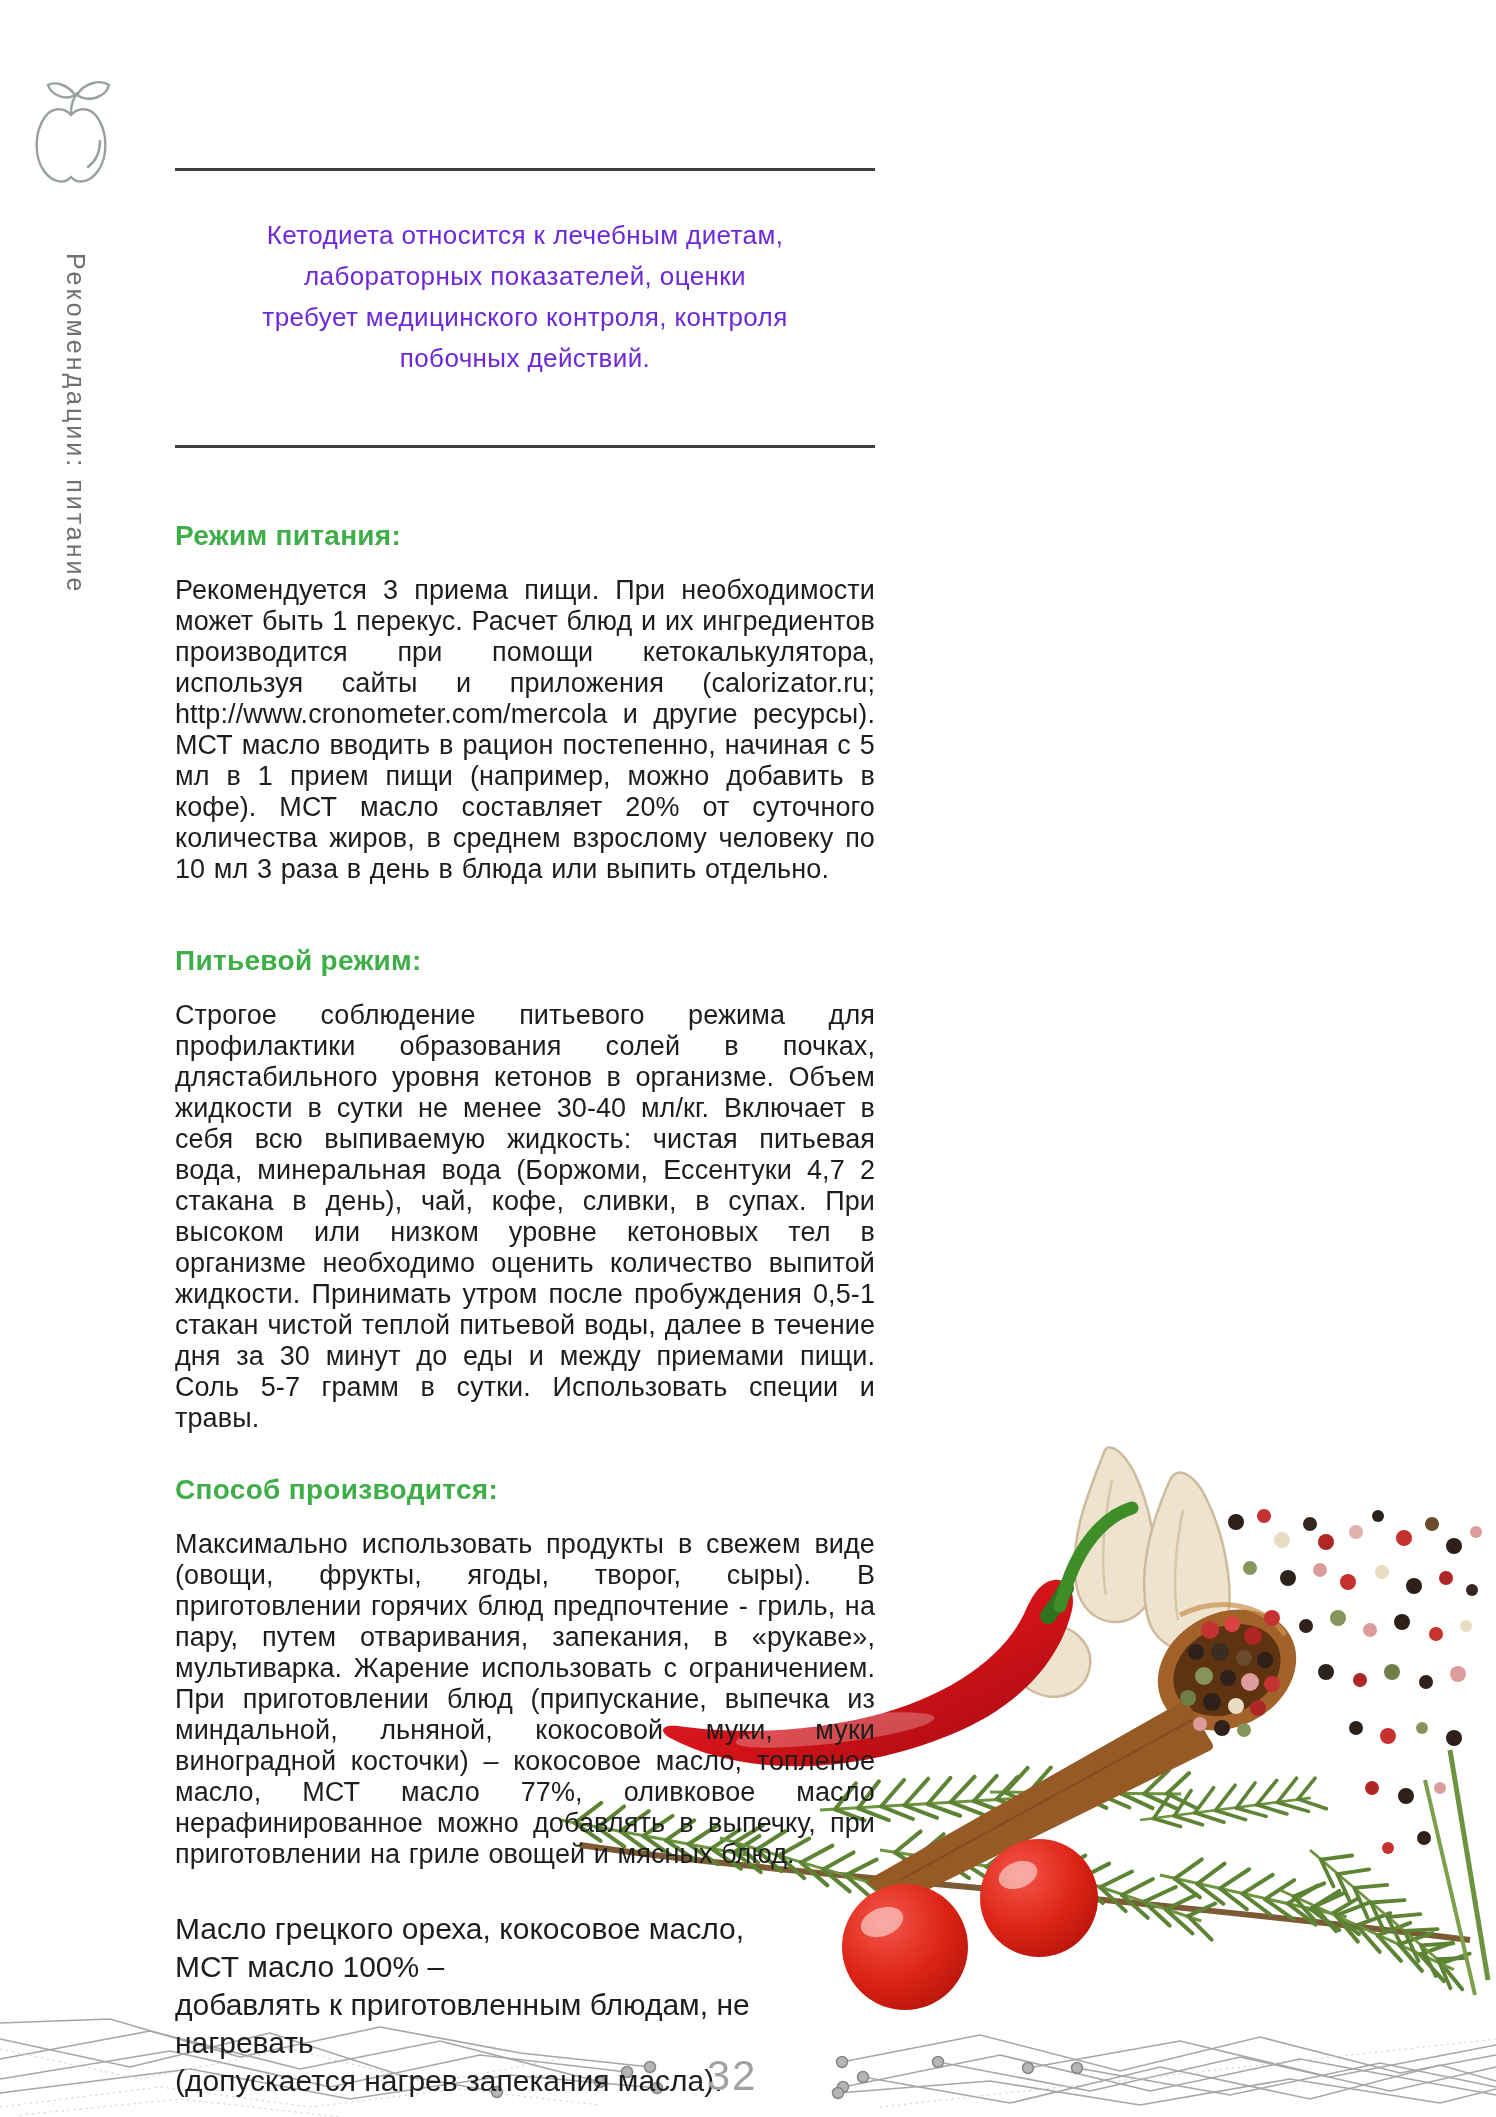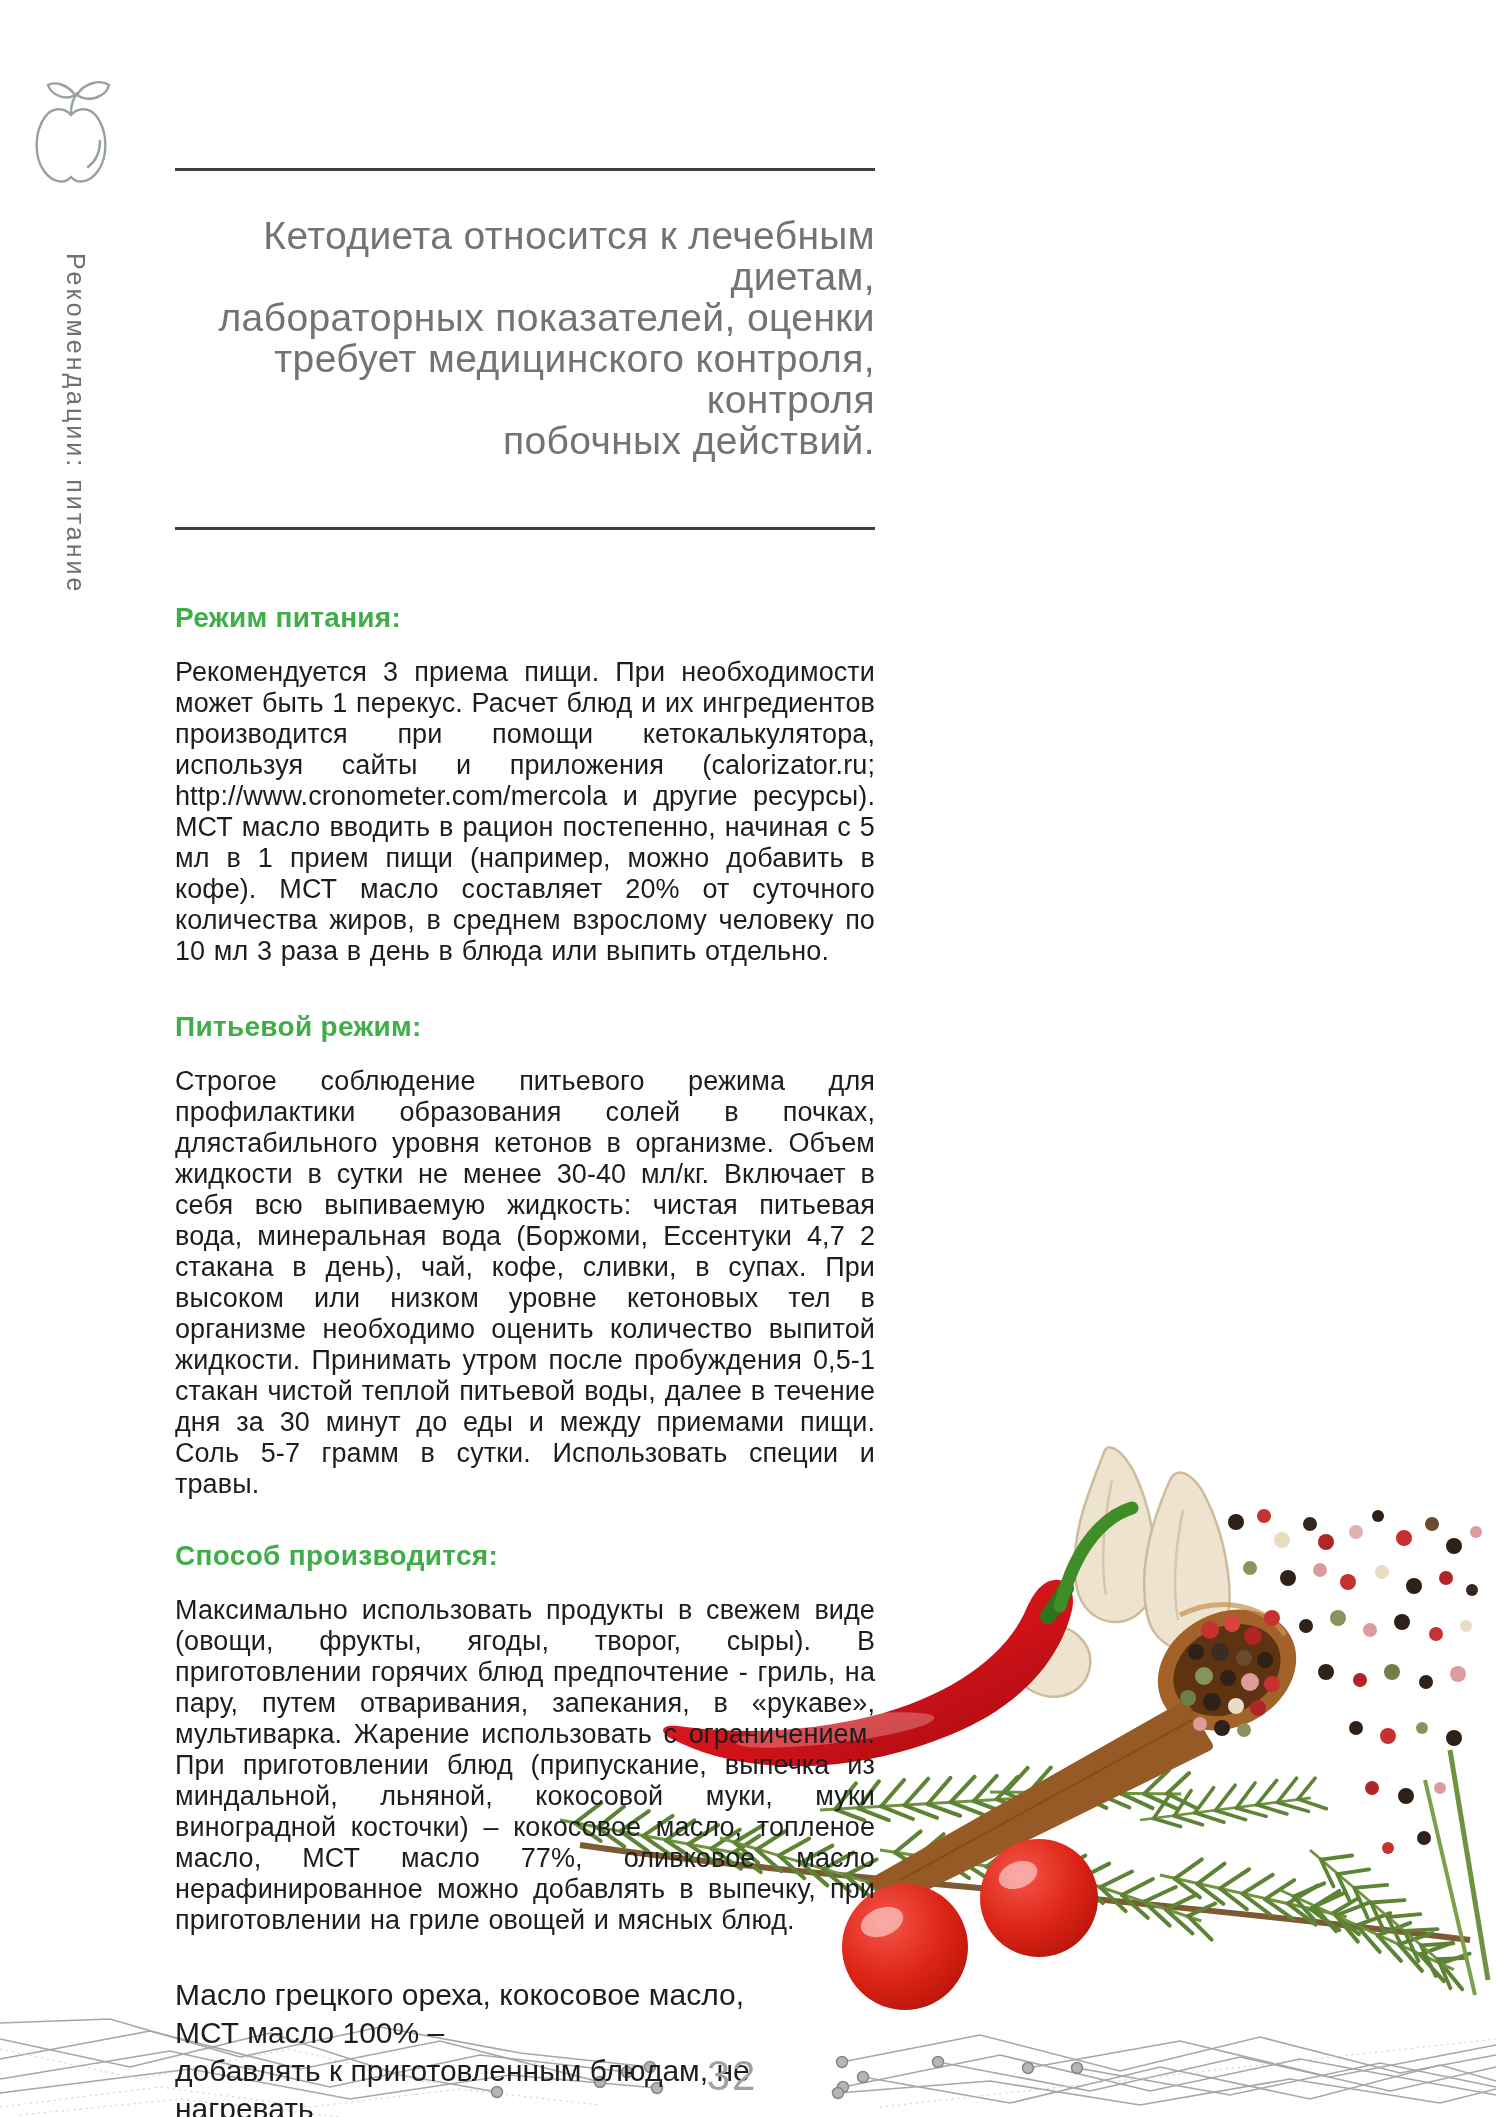--- a/index.html
+++ b/index.html
@@ -5,24 +5,24 @@
   html,body{margin:0;padding:0;background:#e9e9e9}
   .page{position:relative;width:1496px;height:2117px;background:#ffffff;overflow:hidden;
         font-family:"Liberation Sans",sans-serif}
   
   .apple{position:absolute;left:26px;top:78px;width:90px;height:112px}
   .sidebar-label{position:absolute;left:90px;top:253px;transform:rotate(90deg);transform-origin:0 0;
         white-space:nowrap;font-size:25px;letter-spacing:3px;color:#6d7072}
   
   .col{position:absolute;left:175px;top:168px;width:700px;z-index:2}
   .rule{height:3px;background:#3e3e3e}
-  .quote{margin-top:44px;text-align:right;color:#737373;font-size:39px;line-height:41px;letter-spacing:.4px}
+  .quote{margin-top:44px;text-align:center;color:#6d28d9;font-size:26px;line-height:41px;letter-spacing:.4px}
   .rule2{margin-top:66px}
   .heading{color:#3fae49;font-size:28px;margin:0;font-weight:bold;letter-spacing:.3px}
-  .h1m{margin-top:72px}.h2m{margin-top:44px}.h3m{margin-top:40px}
+  .h1m{margin-top:72px}.h2m{margin-top:60px}.h3m{margin-top:40px}
   .body{margin:23px 0 0 0;color:#1d1d1d;font-size:27px;line-height:31px;text-align:justify;
         letter-spacing:.1px;word-spacing:1px}
   .closing{margin-top:40px;color:#1d1d1d;font-size:30px;line-height:38px;max-width:580px}
   
   .food{position:absolute;left:520px;top:1420px;width:976px;height:620px;z-index:1}
   
   .footer-decor{position:absolute;left:0;top:1995px;width:1496px;height:122px;z-index:1}
   .pagenum{position:absolute;left:684px;top:2052px;width:96px;text-align:center;font-size:42px;
         color:#a2a2a2;letter-spacing:2px;z-index:3}
 </style>

